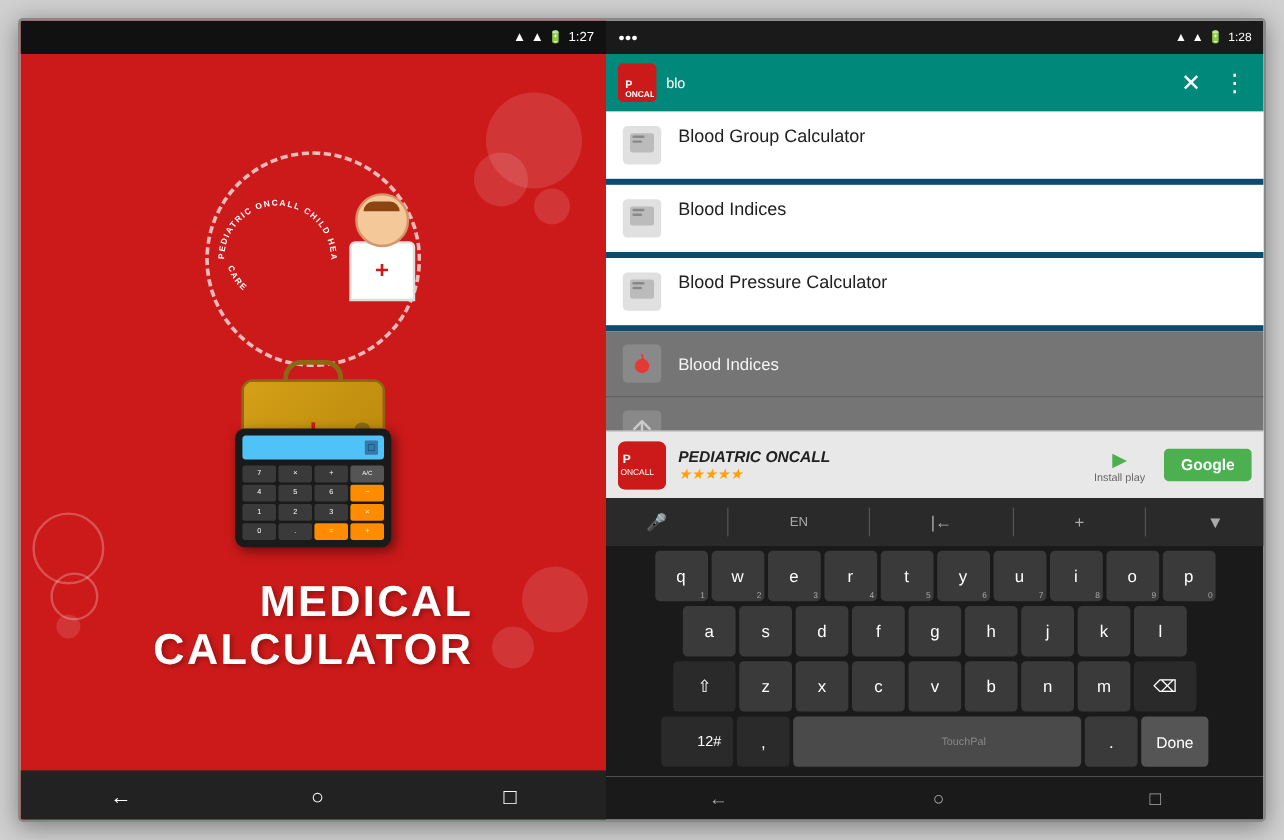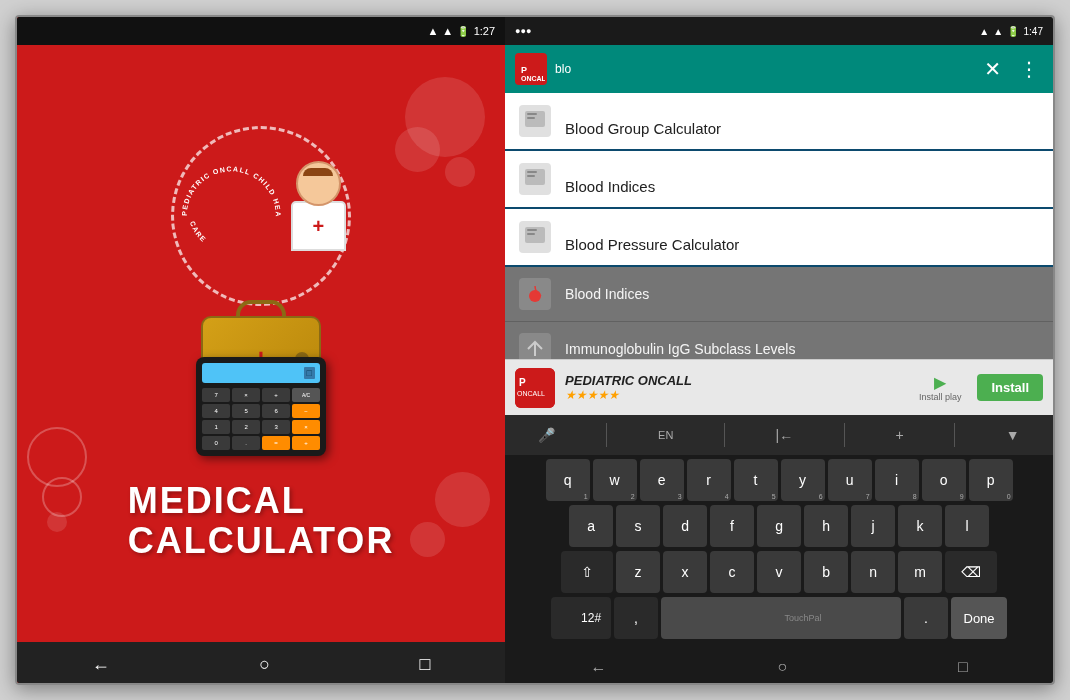--- a/index.html
+++ b/index.html
@@ -207,21 +207,21 @@
     }
     .calc-btn.ac {
       background: #555;
       font-size: 5px;
     }
     
     .app-title {
       color: white;
       font-size: 36px;
       font-weight: 900;
-      text-align: left;
+      text-align: right;
       line-height: 1.1;
       letter-spacing: 2px;
       text-shadow: 2px 2px 4px rgba(0,0,0,0.3);
       margin-top: 80px;
     }
     
     .left-nav-bar {
       width: 100%;
       height: 45px;
       background: #222;
@@ -309,23 +309,23 @@
       font-size: 20px;
       cursor: pointer;
       padding: 2px 4px;
     }
     
     .search-results-white {
       background: white;
     }
     .search-result-item {
       display: flex;
-      align-items: flex-end;
+      align-items: flex-start;
       padding: 12px 14px;
-      border-bottom: 2px solid #0c4a6e;
+      border-bottom: 5px solid #0c4a6e;
       cursor: pointer;
     }
     .result-icon {
       width: 32px;
       height: 32px;
       background: #e0e0e0;
       border-radius: 4px;
       margin-right: 14px;
       flex-shrink: 0;
       display: flex;
@@ -611,21 +611,21 @@
     </div>
   </div>
 
   <div class="right-panel">
     <div class="right-status-bar">
       <div class="right-status-left">●●●</div>
       <div class="right-status-right">
         <span>▲</span>
         <span>▲</span>
         <span>🔋</span>
-        <span>1:47</span>
+        <span>1:28</span>
       </div>
     </div>
 
     <div class="search-bar">
       <div class="search-app-icon">
         <svg width="28" height="28" viewBox="0 0 28 28">
           <rect width="28" height="28" rx="4" fill="#cc1a1a"></rect>
           <text x="4" y="18" font-size="9" fill="white" font-weight="bold">P</text>
           <text x="4" y="26" font-size="7" fill="white">ONCALL</text>
         </svg>
@@ -678,42 +678,41 @@
         </div>
         <span class="gray-result-label">Blood Indices</span>
       </div>
       <div class="gray-list-item">
         <div class="gray-result-icon">
           <svg width="20" height="20" viewBox="0 0 20 20">
               <path d="M3 10 L10 3 L17 10" stroke="#ccc" stroke-width="2" fill="none"></path>
               <line x1="10" y1="3" x2="10" y2="17" stroke="#ccc" stroke-width="2"></line>
             </svg>
         </div>
-        <span class="gray-result-label">Immunoglobulin IgG Subclass Levels</span>
       </div>
 
     </div>
 
     <div class="ad-banner">
       <div class="ad-app-icon">
         <svg width="40" height="40" viewBox="0 0 40 40">
           <rect width="40" height="40" rx="6" fill="#cc1a1a"></rect>
           <text x="4" y="18" font-size="10" fill="white" font-weight="bold">P</text>
           <text x="2" y="28" font-size="7" fill="white">ONCALL</text>
         </svg>
       </div>
       <div class="ad-text-block">
         <div class="ad-app-name">PEDIATRIC ONCALL</div>
         <div class="ad-stars">★★★★★</div>
       </div>
       <div class="ad-google-play">
         <span class="ad-google-play-icon">▶</span>
         <span>Install play</span>
       </div>
-      <div class="ad-install-btn">Install</div>
+      <div class="ad-install-btn">Google</div>
     </div>
 
     <div class="keyboard-area">
       <div class="keyboard-toolbar">
         <span class="kb-tool-btn">🎤</span>
         <div class="kb-tool-divider"></div>
         <span class="kb-tool-btn" style="font-size:11px;color:#aaa;">EN</span>
         <div class="kb-tool-divider"></div>
         <span class="kb-tool-btn">|←</span>
         <div class="kb-tool-divider"></div>

